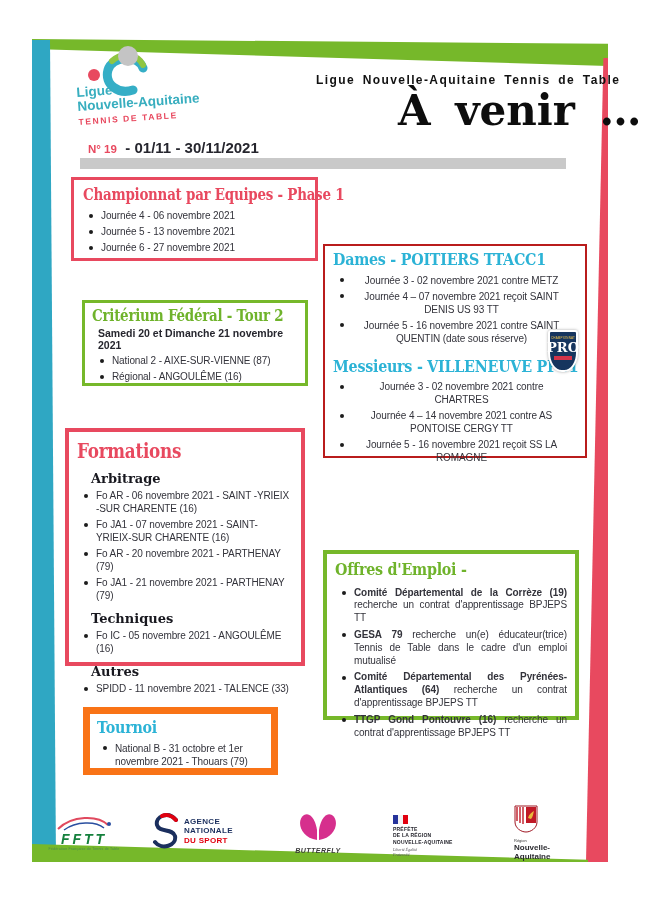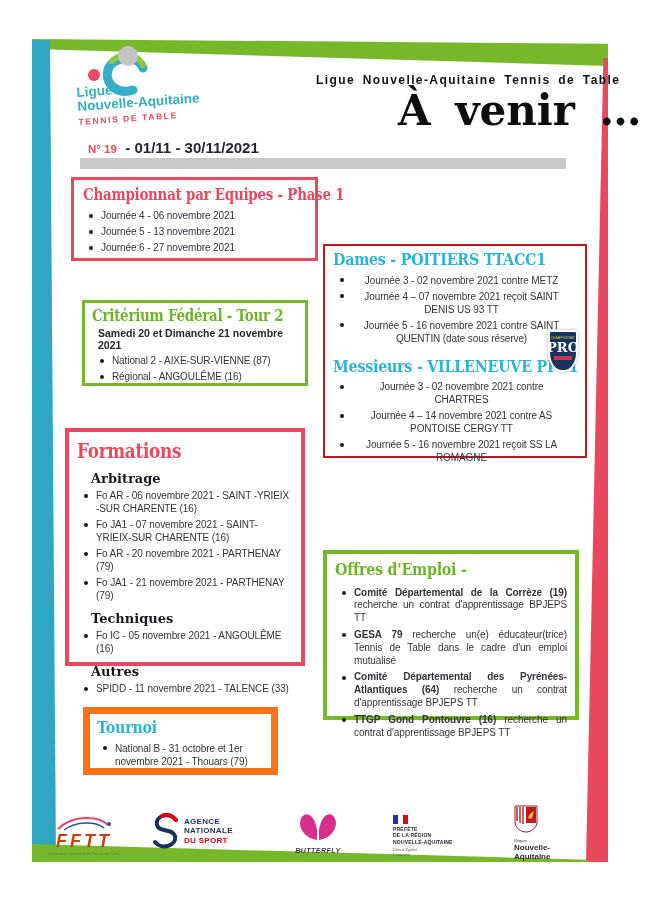--- a/index.html
+++ b/index.html
@@ -78,21 +78,21 @@
   .box-offres ul.blist li { text-align:justify; margin-bottom:4px; line-height:1.28; }
   .lead { font-weight:bold; }
 
   .box-tournoi { left:83px; top:707px; width:195px; height:68px; border:7px solid #f97316; }
   .box-tournoi .box-title { font-size:17px; margin:4px 0 1px 7px; }
   .box-tournoi ul.blist { padding-left:12px; }
 
   
   .footer-logo { position:absolute; z-index:3; }
   .fftt { left:38px; top:813px; width:92px; text-align:center; }
-  .fftt-name { font-size:18px; font-weight:bold; font-style:italic; color:#c2410c; letter-spacing:3px; margin-top:-4px; }
+  .fftt-name { font-size:14px; font-weight:bold; font-style:italic; color:#15803d; letter-spacing:3px; margin-top:-4px; }
   .fftt-caption { font-size:3.5px; color:#4c8a4c; letter-spacing:.2px; }
   .ans { left:152px; top:812px; display:flex; align-items:center; gap:4px; }
   .ans-text div { font-size:8px; font-weight:bold; color:#1b2f5e; line-height:1.15; letter-spacing:.3px; }
   .ans-text .ans-red { color:#e1000f; }
   .butterfly { left:291px; top:812px; width:54px; text-align:center; }
   .butterfly-name { font-size:7px; font-weight:bold; font-style:italic; color:#3a3a3a; letter-spacing:.5px; margin-top:1px; }
   .prefete { left:393px; top:815px; width:78px; }
   .flag { display:flex; height:9px; width:15px; margin-bottom:2px; }
   .flag div { width:5px; height:9px; }
   .flag .b { background:#26339b; } .flag .w { background:#f4f4f4; } .flag .r { background:#e1000f; }

